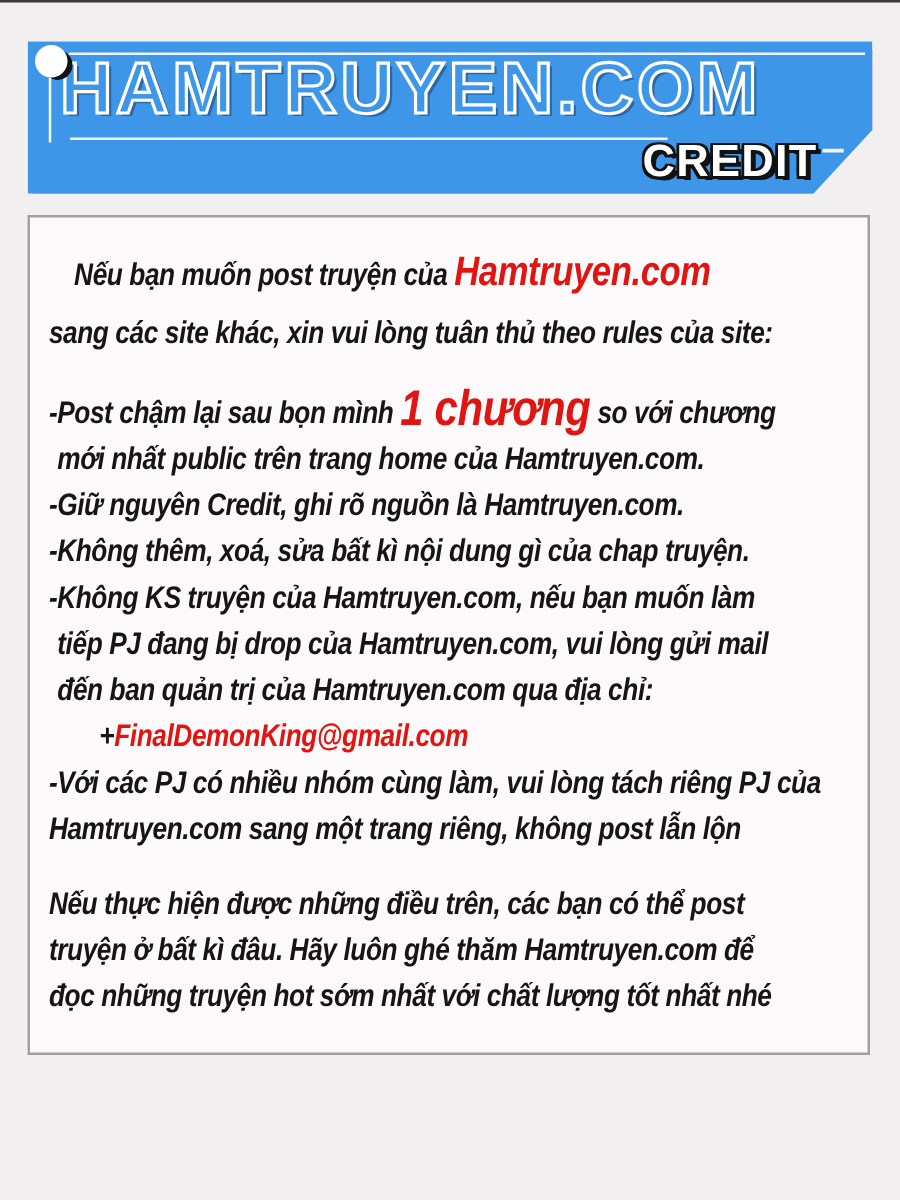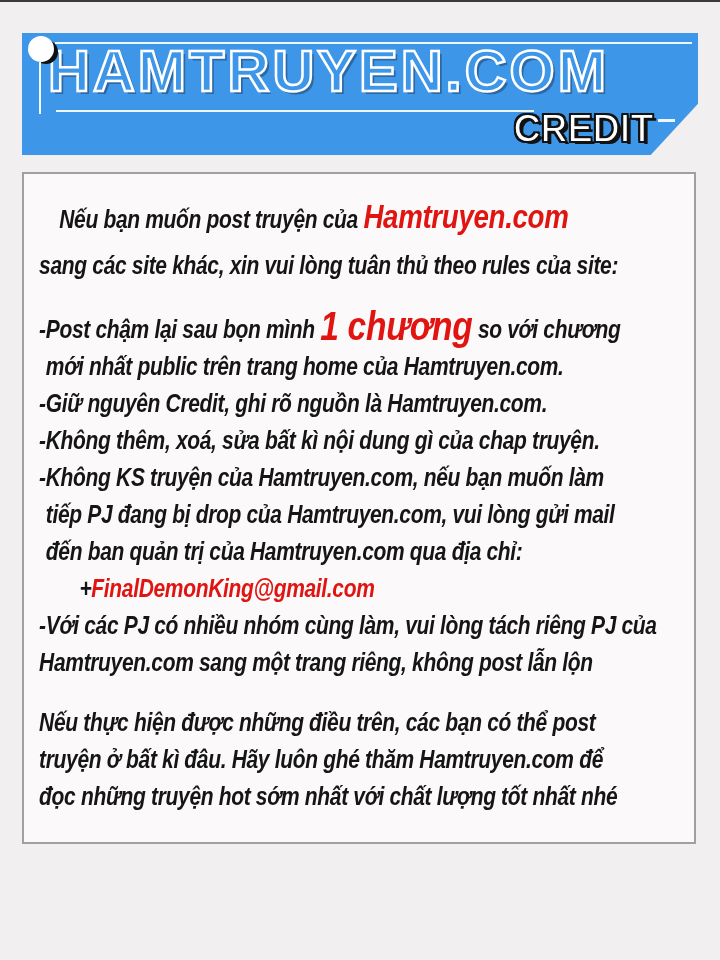--- a/index.html
+++ b/index.html
@@ -35,21 +35,21 @@
   .banner-title {
     position:absolute; left:26px; top:8px;
     font-size:58px; font-weight:700; letter-spacing:3px; line-height:60px;
     color:#3e96e9;
     -webkit-text-stroke:2.5px #ffffff;
     text-shadow:3px 3px 0 rgba(24,48,80,0.45);
     white-space:nowrap;
   }
   .banner-credit {
     position:absolute; right:44px; top:78px;
-    font-size:36px; font-weight:400; letter-spacing:1px; line-height:36px;
+    font-size:36px; font-weight:700; letter-spacing:1px; line-height:36px;
     color:#ffffff;
     text-shadow:
       -2px 0 #121212, 2px 0 #121212, 0 -2px #121212, 0 2px #121212,
       -2px -2px #121212, 2px 2px #121212, -2px 2px #121212, 2px -2px #121212,
       4px 3px 0 #121212;
   }
   .balloon {
     position:absolute; left:6px; top:3px; width:26px; height:26px;
     background:#ffffff; border-radius:50%;
     box-shadow:5px 3px 0 -1px #101010;

